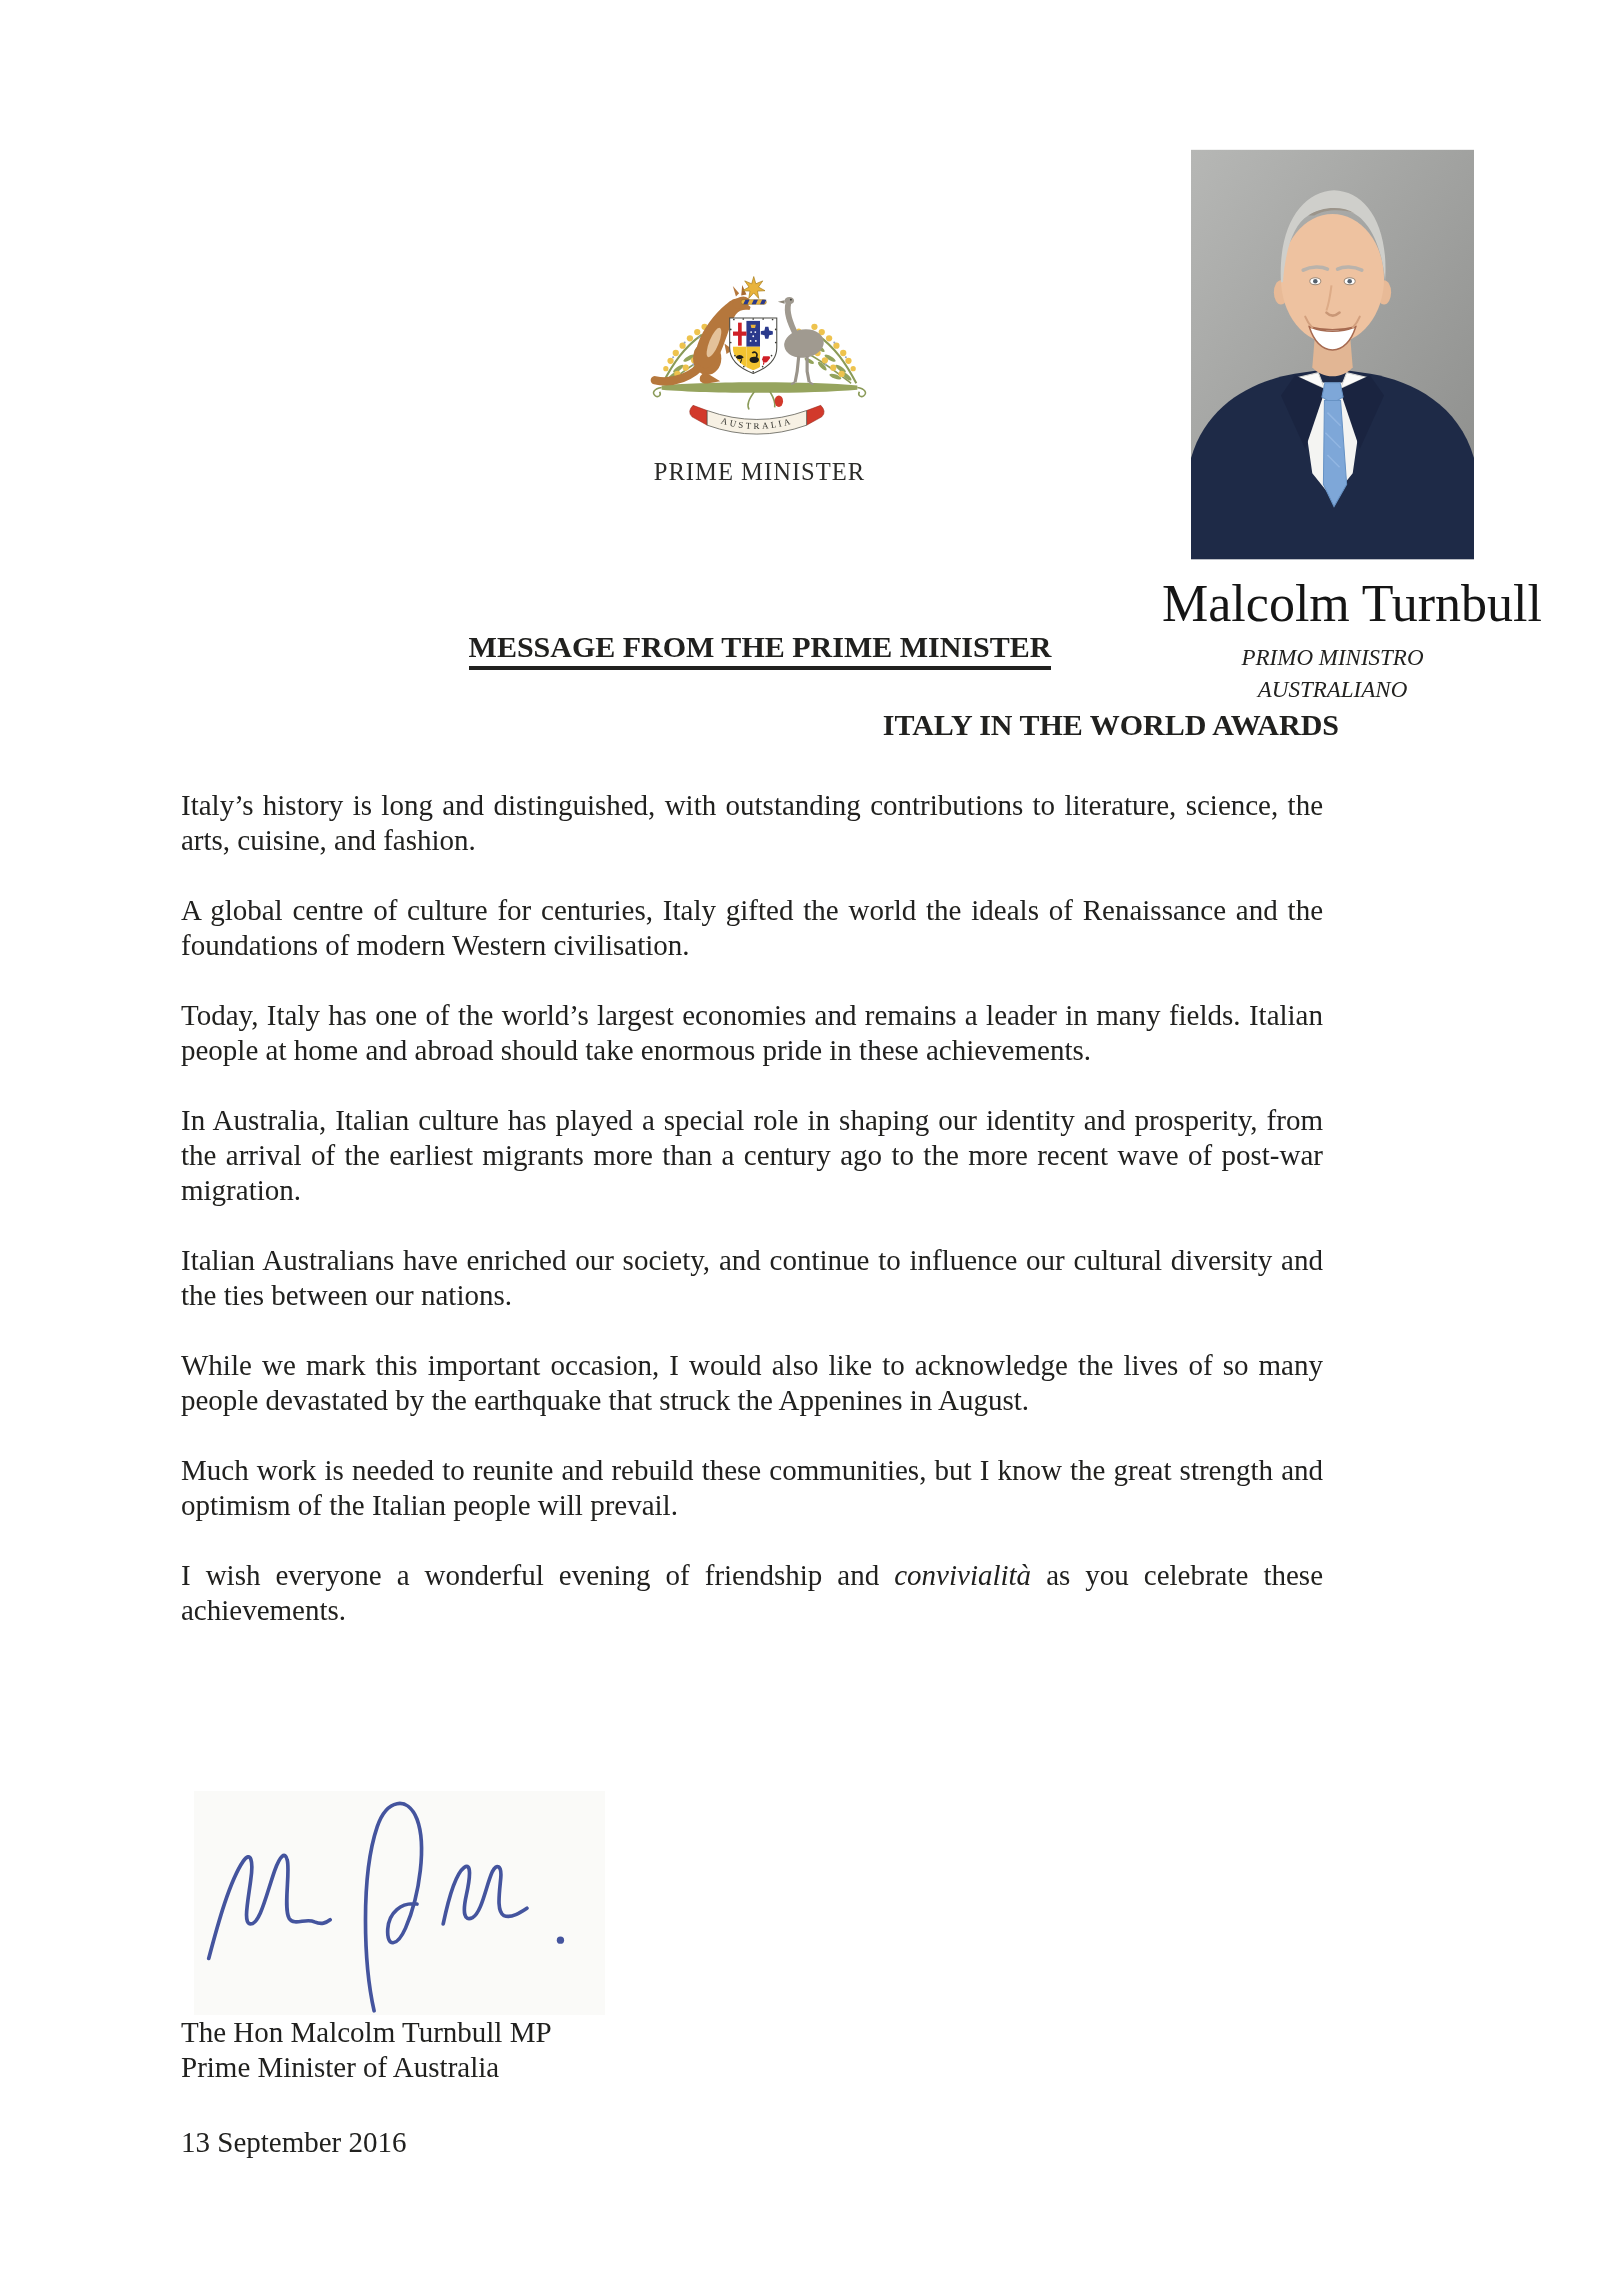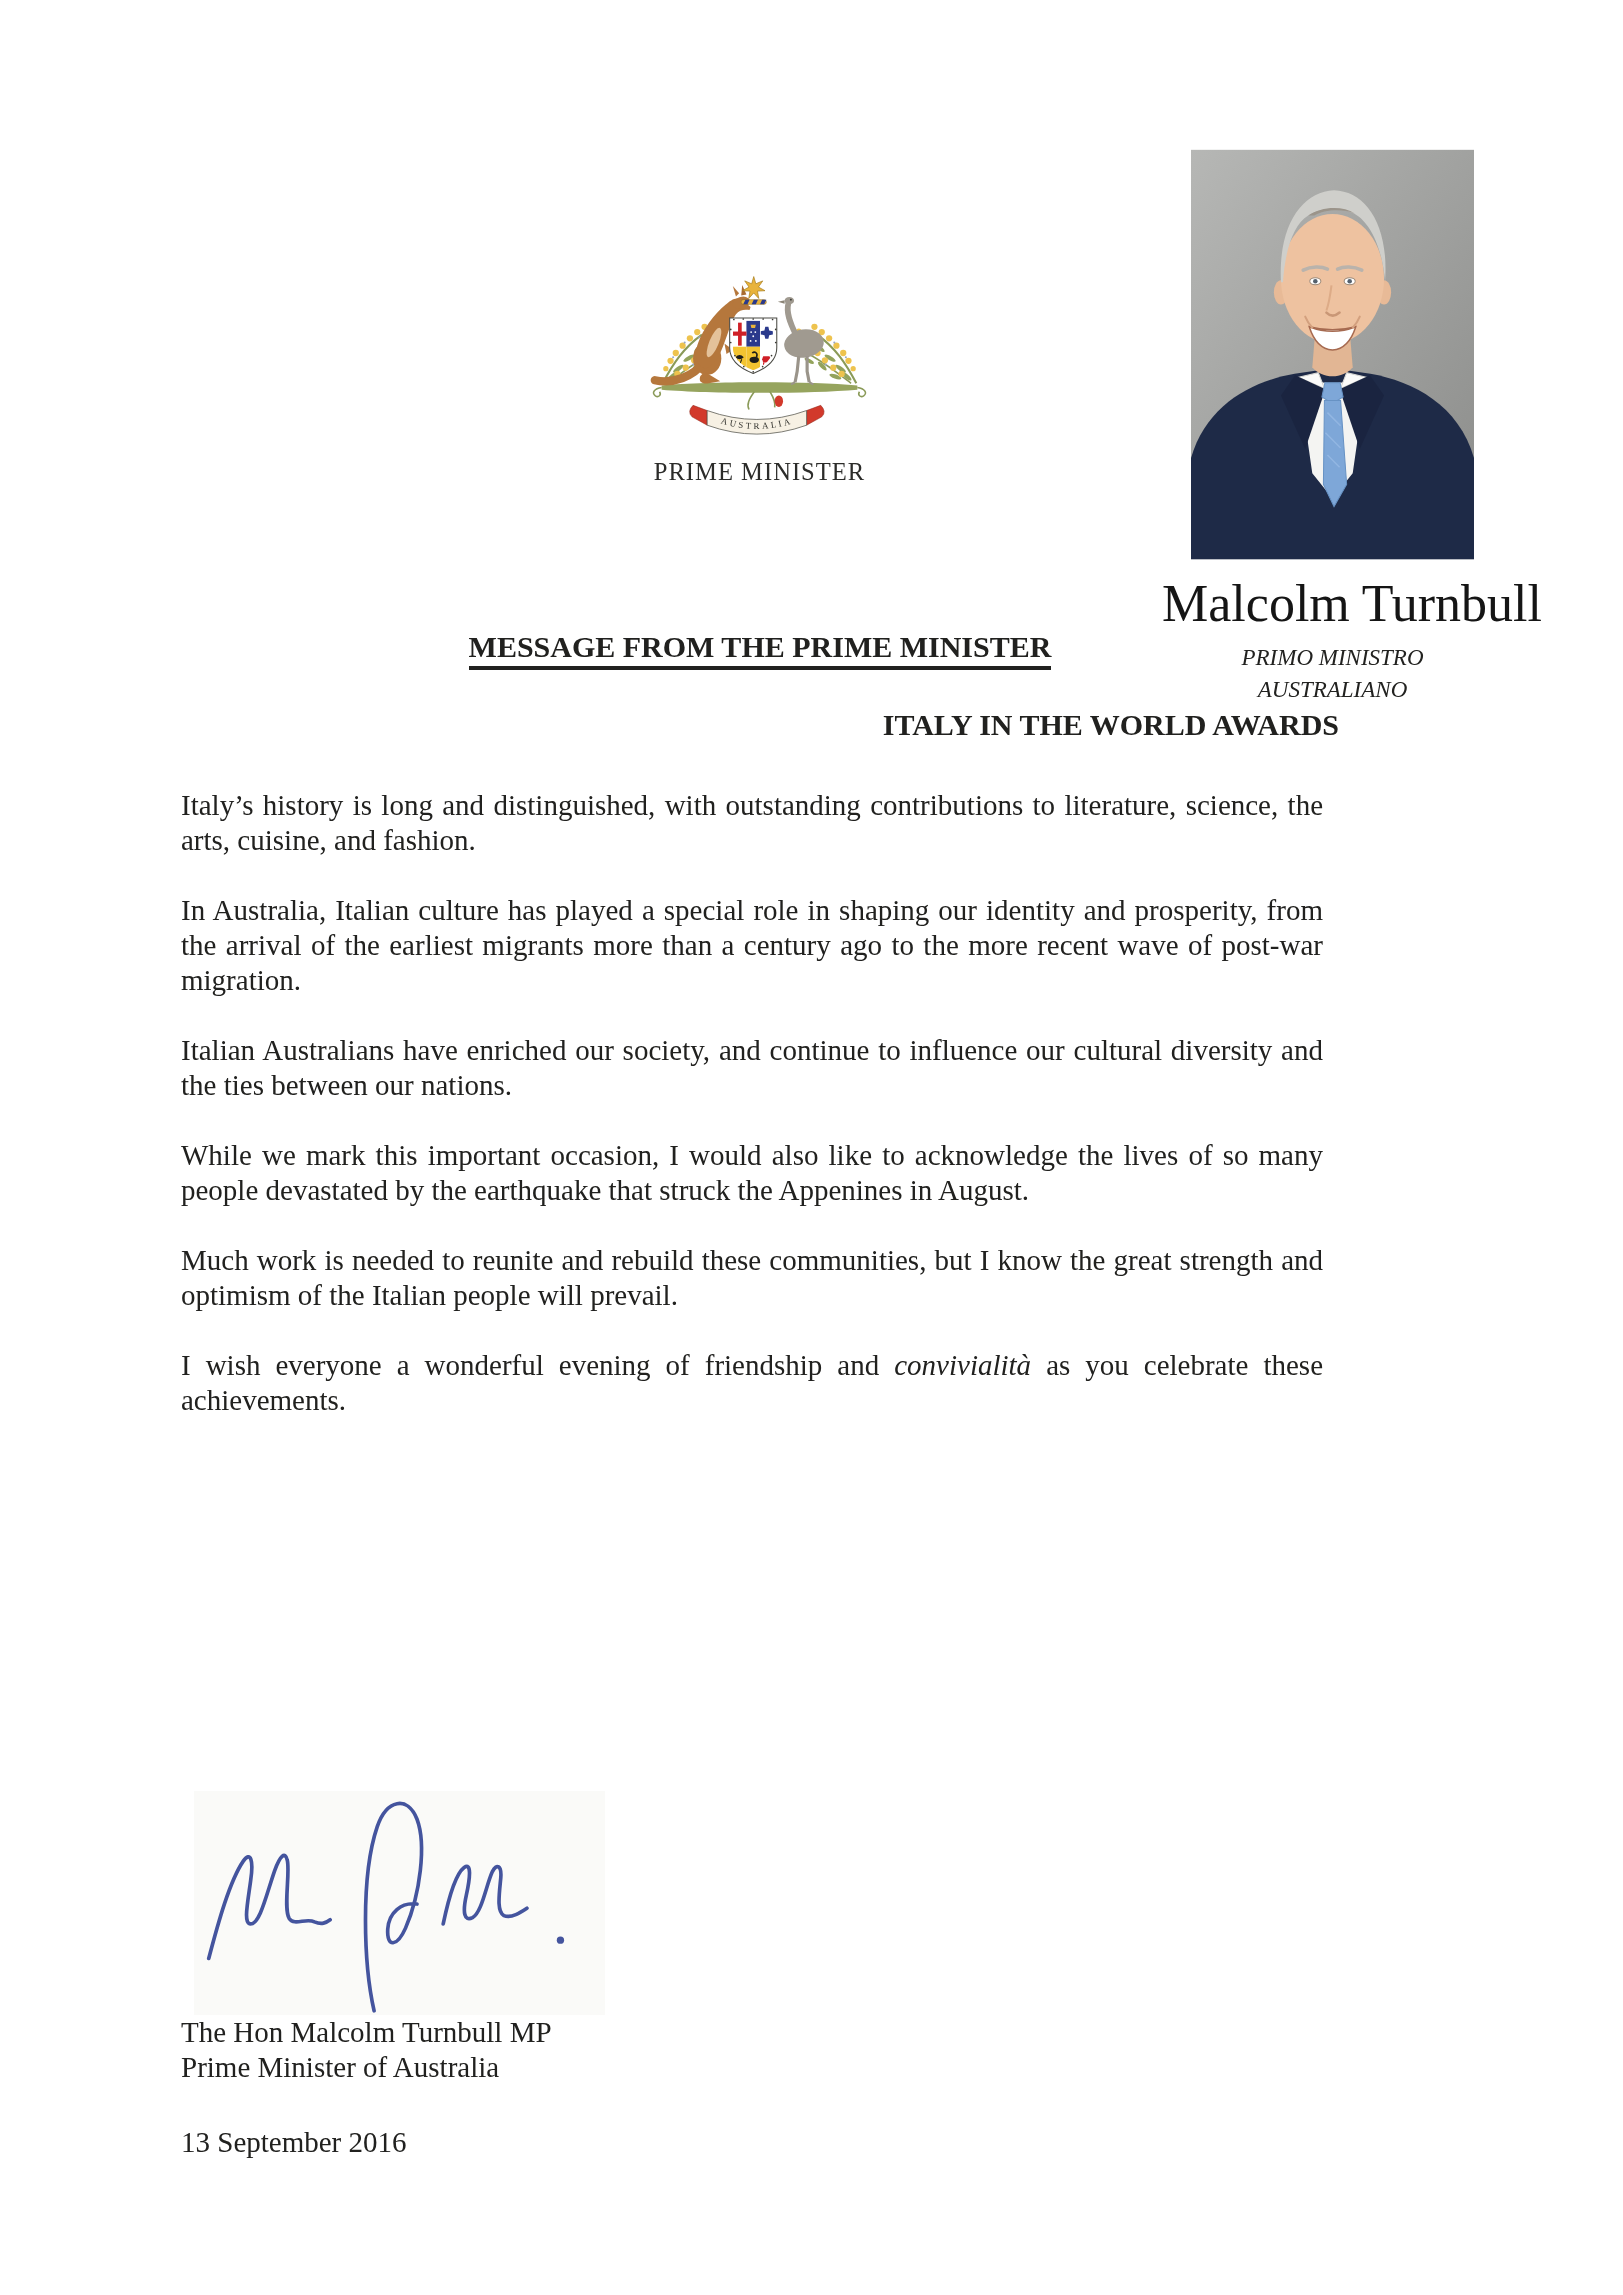--- a/index.html
+++ b/index.html
@@ -288,20 +288,22 @@
   <div class="abs portrait-subtitle">
     <div>PRIMO MINISTRO</div>
     <div>AUSTRALIANO</div>
   </div>
 
   <h1 class="abs letter-title"><span class="u">MESSAGE FROM THE PRIME MINISTER</span></h1>
   <h2 class="abs letter-subtitle">ITALY IN THE WORLD AWARDS</h2>
 
   <div class="abs letter-body">
     <p>Italy’s history is long and distinguished, with outstanding contributions to literature, science, the arts, cuisine, and fashion.</p>
+    <p>A global centre of culture for centuries, Italy gifted the world the ideals of Renaissance and the foundations of modern Western civilisation.</p>
+    <p>Today, Italy has one of the world’s largest economies and remains a leader in many fields. Italian people at home and abroad should take enormous pride in these achievements.</p>
     <p>In Australia, Italian culture has played a special role in shaping our identity and prosperity, from the arrival of the earliest migrants more than a century ago to the more recent wave of post-war migration.</p>
     <p>Italian Australians have enriched our society, and continue to influence our cultural diversity and the ties between our nations.</p>
     <p>While we mark this important occasion, I would also like to acknowledge the lives of so many people devastated by the earthquake that struck the Appenines in August.</p>
     <p>Much work is needed to reunite and rebuild these communities, but I know the great strength and optimism of the Italian people will prevail.</p>
     <p><span>I wish everyone a wonderful evening of friendship and </span><em>convivialità</em><span> as you celebrate these achievements.</span></p>
   </div>
 
   <div class="abs signature">
     <svg viewBox="0 0 785 428" xmlns="http://www.w3.org/2000/svg">
       <g stroke="#44549e" stroke-width="7" fill="none" stroke-linecap="round">

